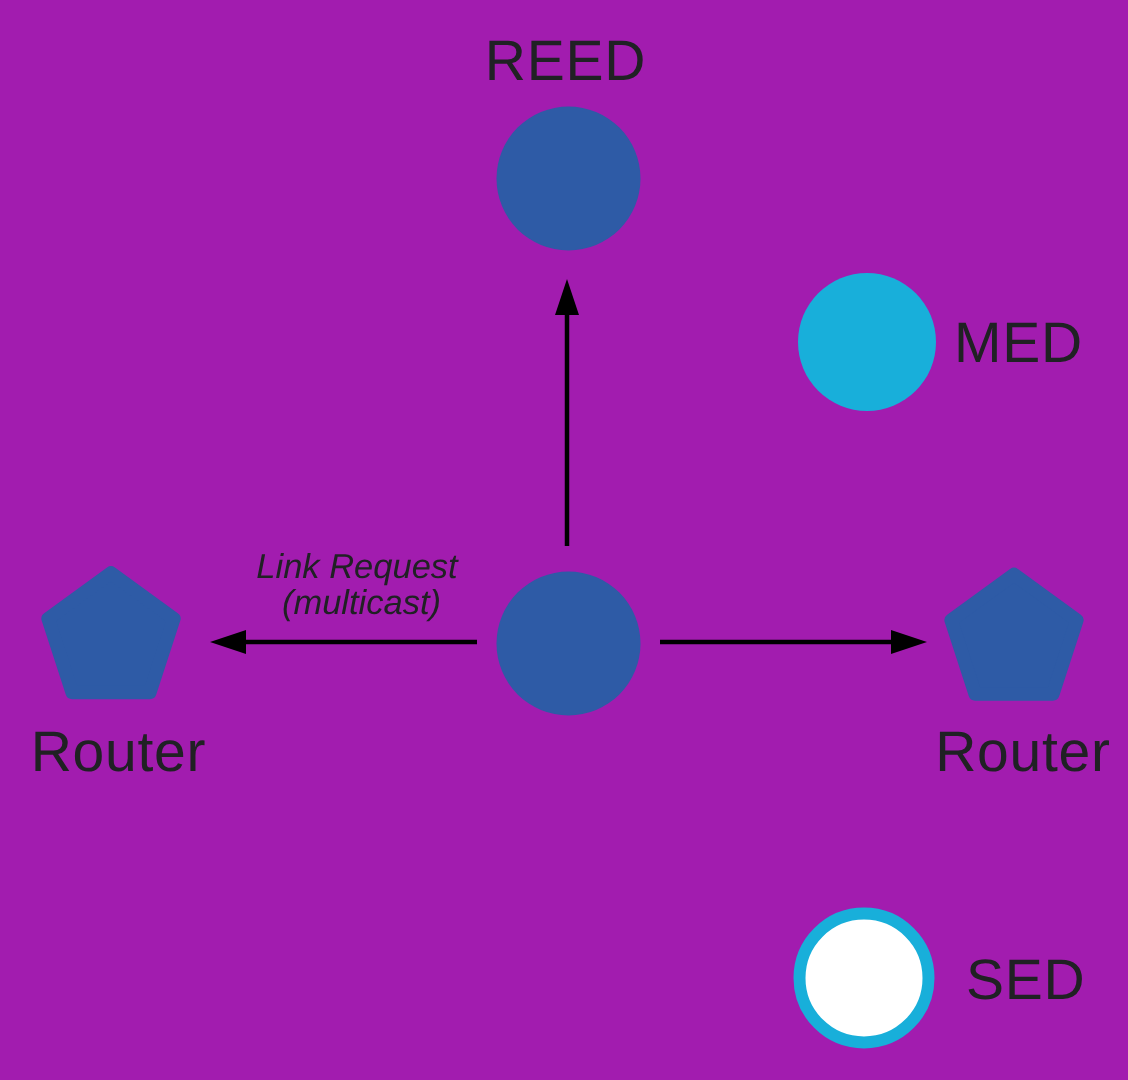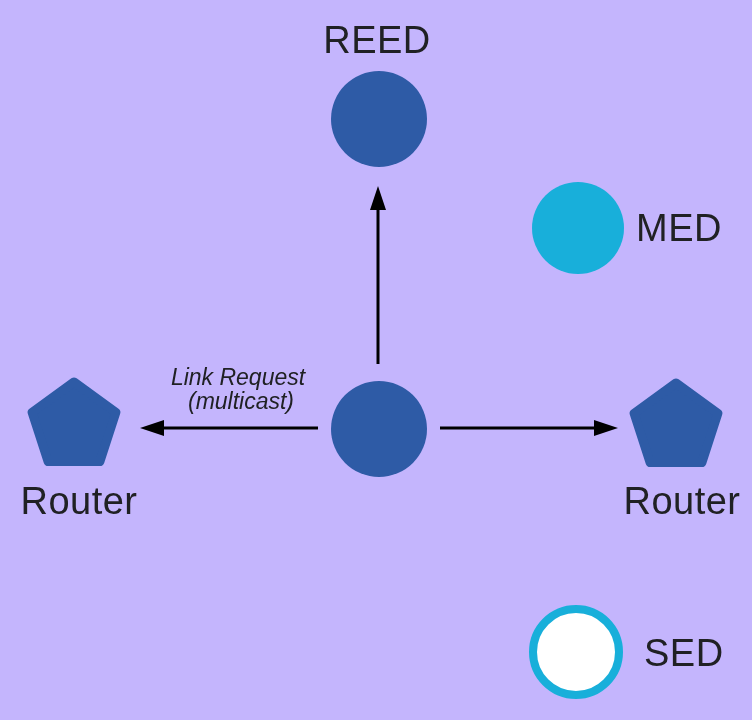--- a/index.html
+++ b/index.html
@@ -4,21 +4,21 @@
 <style>
   html, body {
     margin: 0;
     padding: 0;
     background: #ffffff;
   }
   .canvas {
     position: relative;
     width: 752px;
     height: 720px;
-    background: #c4b5fd;
+    background: #a21caf;
     overflow: hidden;
   }
   svg text {
     font-family: "Liberation Sans", sans-serif;
     fill: #202124;
   }
   .node-label {
     font-size: 38px;
     letter-spacing: 0.5px;
   }

